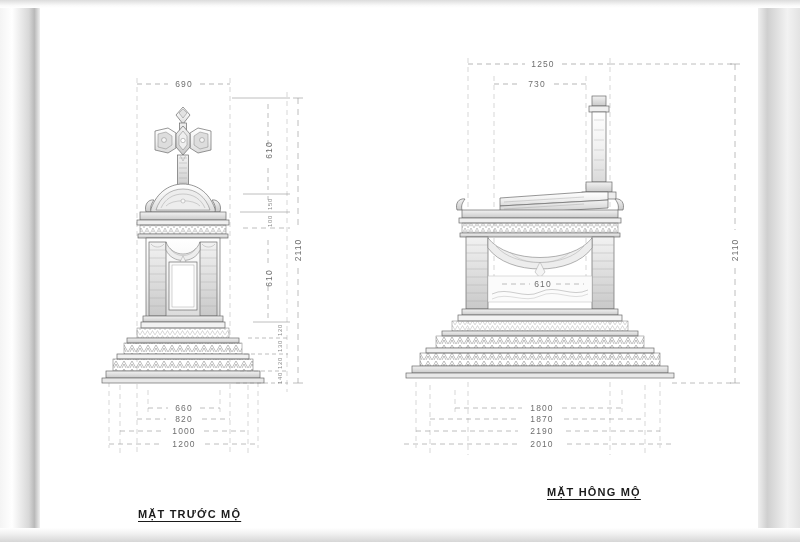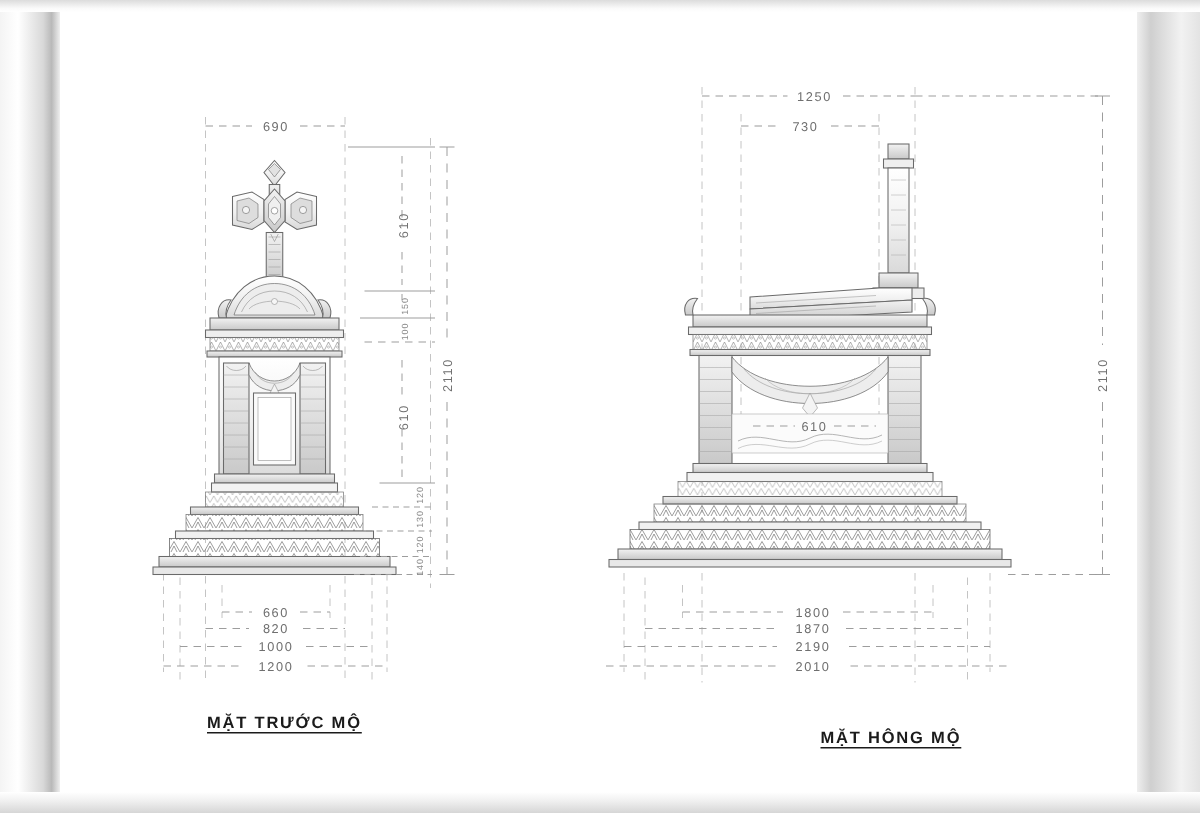--- a/index.html
+++ b/index.html
@@ -36,21 +36,21 @@
   .dimtxt-sm{
     font-family:"Liberation Sans",sans-serif;
     font-size:6px;fill:#8a8a8a;letter-spacing:0.6px;
   }
   .caption{
     position:absolute;font-family:"Liberation Sans",sans-serif;
     font-size:11px;font-weight:bold;color:#1b1b1b;letter-spacing:1.2px;
     text-decoration:underline;text-underline-offset:3px;
     white-space:nowrap;
   }
-  .cap-left{left:138px;top:476px;text-decoration:underline;}
+  .cap-left{left:138px;top:508px;text-decoration:underline;}
   .cap-right{left:512px;top:486px;margin-left:35px;}
 </style>
 </head>
 <body>
 
 <div class="page">
 
   <div class="edge-left"></div>
   <div class="edge-right"></div>
   <div class="sheet"></div>

